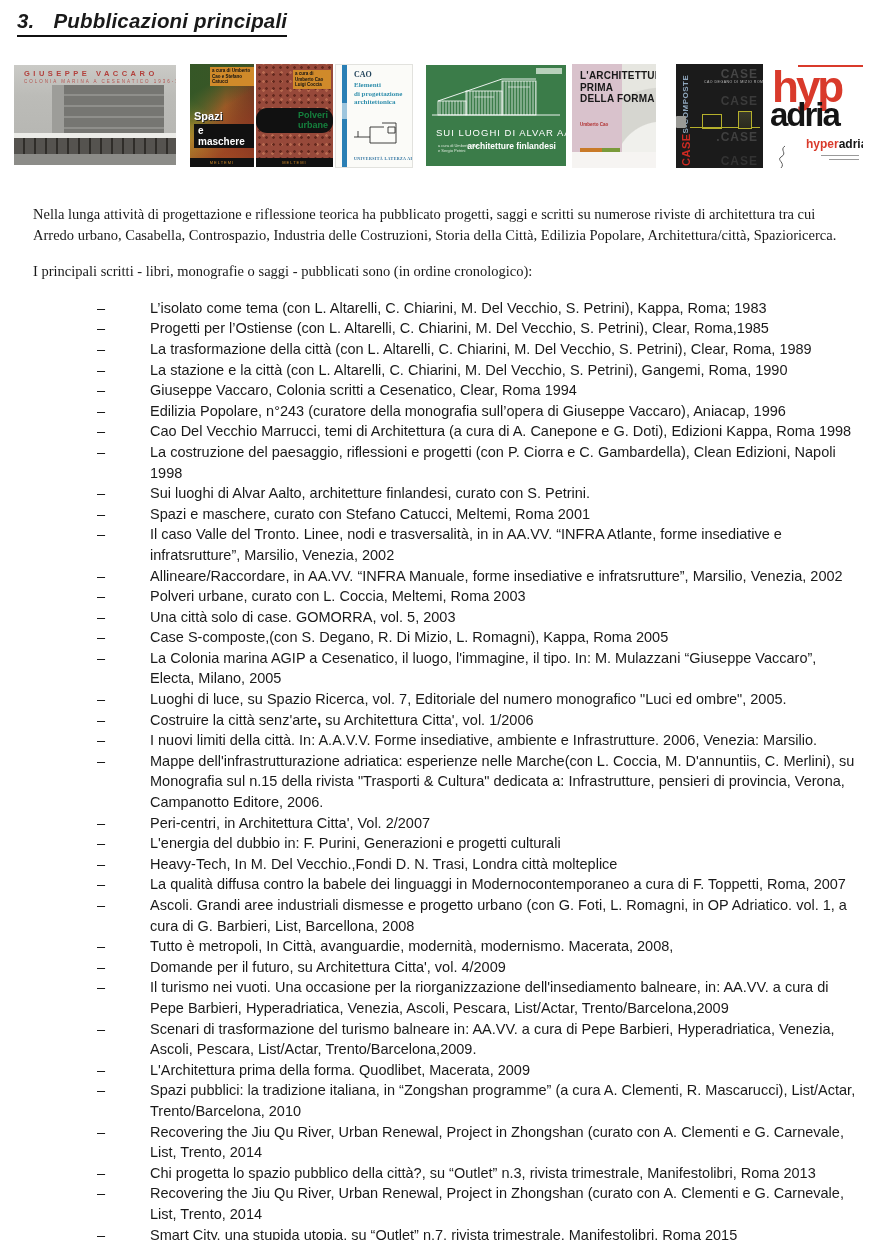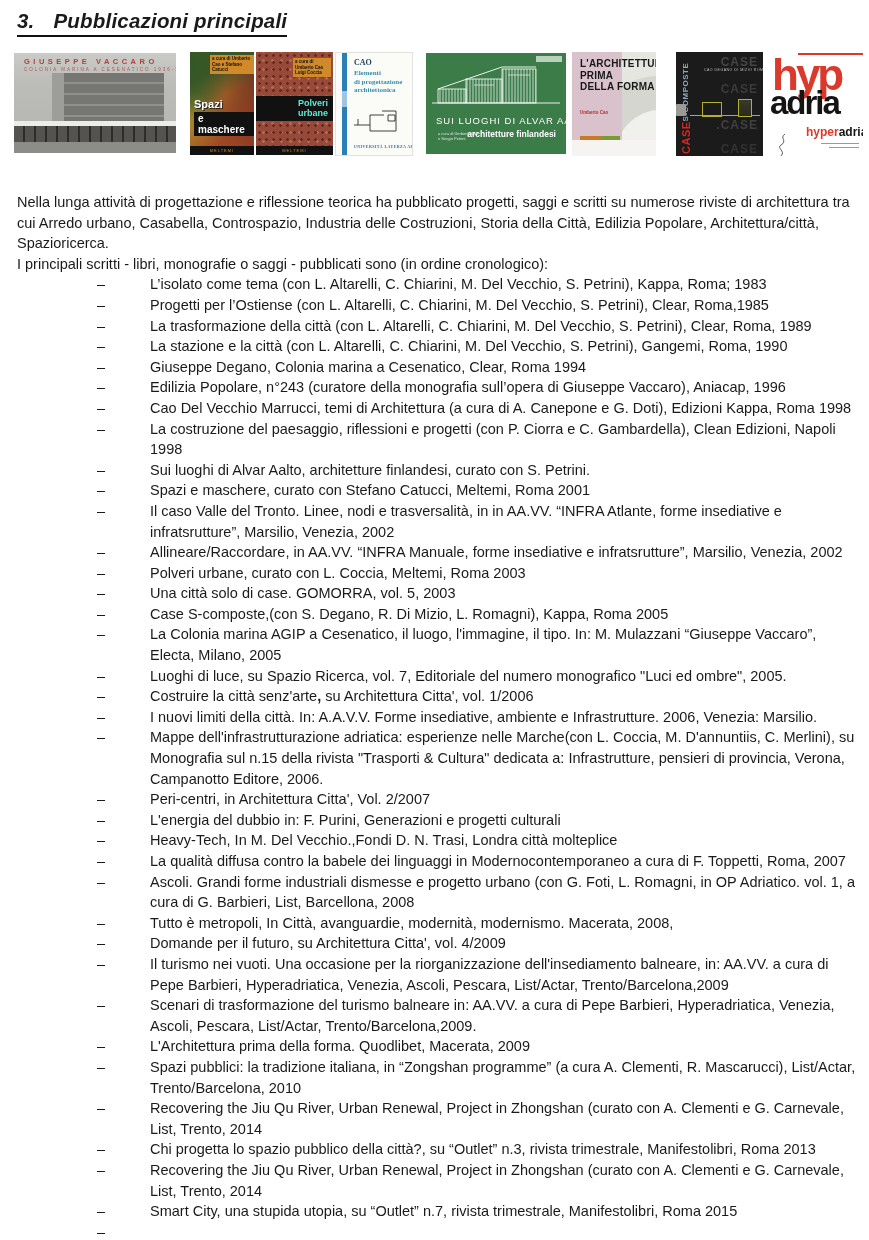--- a/index.html
+++ b/index.html
@@ -6,21 +6,21 @@
   body{width:869px;height:1240px;overflow:hidden;position:relative;
        font-family:"Liberation Sans","DejaVu Sans",sans-serif;color:#1a1a1a;}
 
   
   .heading{padding:9px 0 0 17px;height:34px;}
   .heading-wrap{display:inline-block;border-bottom:2.5px solid #111;padding-bottom:2px;
                 font-size:20.5px;font-weight:bold;font-style:italic;letter-spacing:.2px;}
   .heading-number{margin-right:19px;}
 
   
-  .covers{position:relative;height:114px;margin-top:8px;}
+  .covers{position:relative;height:114px;margin-top:20px;}
   .cover{position:absolute;overflow:hidden;}
 
   
   .c1{left:14px;top:2px;width:162px;height:100px;
       background:linear-gradient(#cacac6,#bcbcb8 30%,#b3b3af);}
   .c1 .bldg{position:absolute;left:50px;top:20px;width:100px;height:50px;
       background:repeating-linear-gradient(#767672 0 9px,#8f8f8b 9px 11px);
       box-shadow:-12px 0 0 #9d9d99;}
   .c1 .band{position:absolute;left:0;top:68px;width:162px;height:5px;background:#ececе8;background:#ecece8;}
   .c1 .colon{position:absolute;left:0;top:73px;width:162px;height:16px;
@@ -47,22 +47,22 @@
   .c2 .pub{position:absolute;left:0;bottom:0;width:100%;height:9px;background:#111;
       color:#d08a2a;font-size:4px;text-align:center;line-height:9px;letter-spacing:1px;}
 
   
   .c3{left:256px;top:1px;width:77px;height:103px;background:#97493a;
       background-image:radial-gradient(#64291e 1px,rgba(0,0,0,0) 1.6px),
                        radial-gradient(#b86a50 1px,rgba(0,0,0,0) 1.6px);
       background-size:7px 7px,9px 9px;background-position:0 0,3px 4px;}
   .c3 .cur{position:absolute;right:2px;top:6px;width:34px;background:#d08a2a;color:#111;
       font-size:4.5px;font-weight:bold;line-height:5.5px;padding:1px 2px;}
-  .c3 .tband{position:absolute;left:0;top:44px;width:100%;background:#111;color:#5eead4;
-      text-align:right;padding:2px 5px 3px 0;box-sizing:border-box;}
+  .c3 .tband{position:absolute;left:0;top:44px;width:100%;background:#111;color:#15803d;
+      text-align:right;padding:2px 5px 3px 0;box-sizing:border-box;border-radius:11px;}
   .c3 .tband .l1{font-size:9px;font-weight:bold;}
   .c3 .tband .l2{font-size:9px;font-weight:bold;}
   .c3 .pub{position:absolute;left:0;bottom:0;width:100%;height:9px;background:#111;
       color:#d08a2a;font-size:4px;text-align:center;line-height:9px;letter-spacing:1px;}
 
   
   .c4{left:335px;top:1px;width:78px;height:104px;background:#fbfbf8;border:1px solid #e2e2de;
       box-sizing:border-box;font-family:"Liberation Serif","DejaVu Serif",serif;}
   .c4 .stripe{position:absolute;left:6px;top:0;width:5px;height:104px;background:#2a7fb5;}
   .c4 .lbl{position:absolute;left:6px;top:38px;width:5px;height:16px;background:#9ec6de;}
@@ -119,21 +119,21 @@
   .c8 .lab{position:absolute;left:36px;top:74px;font-size:12px;font-weight:800;}
   .c8 .lab .r{color:#d93a2b;}
   .c8 .lab .k{color:#141414;}
   .c8 svg{position:absolute;left:6px;top:82px;}
   .c8 .tiny1,.c8 .tiny2{position:absolute;right:4px;height:1px;background:#9a9a9a;}
   .c8 .tiny1{top:92px;width:38px;}
   .c8 .tiny2{top:96px;width:30px;}
 
   
   .content{margin:27px 13px 0 17px;font-size:14.5px;line-height:20.6px;}
-  .content p{margin:0;}
+  .content p{margin:16px;font-family:Liberation Serif, serif;}
   ul.pubs{margin:0;padding:0;list-style:none;}
   ul.pubs li{position:relative;padding-left:133px;}
   ul.pubs li::before{content:"\2013";position:absolute;left:80px;top:0;}
   .it{}
   .bd{font-weight:bold;}
 </style>
 </head>
 <body>
 
 <div class="heading">
@@ -247,41 +247,41 @@
 </div>
 
 <div class="content">
   <p>Nella lunga attività di progettazione e riflessione teorica ha pubblicato progetti, saggi e scritti su numerose riviste di architettura tra cui Arredo urbano, Casabella, Controspazio, Industria delle Costruzioni, Storia della Città, Edilizia Popolare, Architettura/città, Spazioricerca.</p>
   <p>I principali scritti - libri, monografie o saggi - pubblicati sono (in ordine cronologico):</p>
   <ul class="pubs">
       <li><span class="it">L’isolato come tema (con L. Altarelli, C. Chiarini, M. Del Vecchio, S. Petrini)</span><span>, Kappa, Roma; 1983</span></li>
       <li><span class="it">Progetti per l’Ostiense (con L. Altarelli, C. Chiarini, M. Del Vecchio, S. Petrini),</span><span> Clear, Roma,1985</span></li>
       <li><span class="it">La trasformazione della città (con L. Altarelli, C. Chiarini, M. Del Vecchio, S. Petrini),</span><span> Clear, Roma, 1989</span></li>
       <li><span class="it">La stazione e la città (con L. Altarelli, C. Chiarini, M. Del Vecchio, S. Petrini),</span><span> Gangemi, Roma, 1990</span></li>
-      <li><span class="it">Giuseppe Degano, Colonia marina a Cesenatico,</span><span> Clear, Roma 1994</span></li>
+      <li><span class="it">Giuseppe Vaccaro, Colonia scritti a Cesenatico,</span><span> Clear, Roma 1994</span></li>
       <li><span class="it">Edilizia Popolare, n°243 (curatore della monografia sull’opera di Giuseppe Vaccaro),</span><span> Aniacap, 1996</span></li>
       <li><span class="it">Cao Del Vecchio Marrucci, temi di Architettura</span><span> (a cura di A. Canepone e G. Doti), Edizioni Kappa, Roma 1998</span></li>
       <li><span class="it">La costruzione del paesaggio, riflessioni e progetti</span><span> (con P. Ciorra e C. Gambardella), Clean Edizioni, Napoli 1998</span></li>
       <li><span class="it">Sui luoghi di Alvar Aalto, architetture finlandesi</span><span>, curato con S. Petrini.</span></li>
       <li><span class="it">Spazi e maschere</span><span>, curato con Stefano Catucci, Meltemi, Roma 2001</span></li>
       <li><span class="it">Il caso Valle del Tronto. Linee, nodi e trasversalità</span><span>, in in AA.VV. “INFRA Atlante, forme insediative e infratsrutture”, Marsilio, Venezia, 2002</span></li>
       <li><span class="it">Allineare/Raccordare</span><span>, in AA.VV. “INFRA Manuale, forme insediative e infratsrutture”, Marsilio, Venezia, 2002</span></li>
       <li><span class="it">Polveri urbane</span><span>, curato con L. Coccia, Meltemi, Roma 2003</span></li>
       <li><span class="it">Una città solo di case.</span><span> GOMORRA, vol. 5, 2003</span></li>
       <li><span class="it">Case S-composte,(</span><span>con S. Degano, R. Di Mizio, L. Romagni), Kappa, Roma 2005</span></li>
       <li><span class="it">La Colonia marina AGIP a Cesenatico, il luogo, l'immagine, il tipo</span><span>. In: M. Mulazzani “Giuseppe Vaccaro”, Electa, Milano, 2005</span></li>
       <li><span class="it">Luoghi di luce</span><span>, su Spazio Ricerca, vol. 7, Editoriale del numero monografico "Luci ed ombre", 2005.</span></li>
       <li><span class="it">Costruire la città senz'arte</span><span class="bd">,</span><span> su Architettura Citta', vol. 1/2006</span></li>
       <li><span class="it">I nuovi limiti della città</span><span>. In: A.A.V.V. Forme insediative, ambiente e Infrastrutture. 2006, Venezia: Marsilio.</span></li>
       <li><span class="it">Mappe dell'infrastrutturazione adriatica: esperienze nelle Marche(con</span><span> L. Coccia, M. D'annuntiis, C. Merlini),</span><span class="it"> su</span><span> Monografia sul n.15 della rivista "Trasporti &amp; Cultura" dedicata a: Infrastrutture, pensieri di provincia, Verona, Campanotto Editore, 2006.</span></li>
       <li><span class="it">Peri-centri</span><span>, in Architettura Citta', Vol. 2/2007</span></li>
       <li><span class="it">L'energia del dubbio</span><span> in: F. Purini, Generazioni e progetti culturali</span></li>
       <li><span class="it">Heavy-Tech</span><span>, In M. Del Vecchio.,Fondi D. N. Trasi, Londra città molteplice</span></li>
       <li><span class="it">La qualità diffusa contro la babele dei linguaggi</span><span> in Modernocontemporaneo a cura di F. Toppetti, Roma, 2007</span></li>
-      <li><span class="it">Ascoli. Grandi forme industriali dismesse e progetto urbano (con</span><span> G. Foti, L. Romagni,</span><span class="it"> in</span><span> OP Adriatico. vol. 1, a cura di G. Barbieri, List, Barcellona, 2008</span></li>
+      <li><span class="it">Ascoli. Grandi aree industriali dismesse e progetto urbano (con</span><span> G. Foti, L. Romagni,</span><span class="it"> in</span><span> OP Adriatico. vol. 1, a cura di G. Barbieri, List, Barcellona, 2008</span></li>
       <li><span class="it">Tutto è metropoli</span><span>, In Città, avanguardie, modernità, modernismo. Macerata, 2008,</span></li>
       <li><span class="it">Domande per il futuro</span><span>, su Architettura Citta', vol. 4/2009</span></li>
       <li><span class="it">Il turismo nei vuoti. Una occasione per la riorganizzazione dell'insediamento balneare</span><span>, in: AA.VV. a cura di Pepe Barbieri, Hyperadriatica, Venezia, Ascoli, Pescara, List/Actar, Trento/Barcelona,2009</span></li>
       <li><span class="it">Scenari di trasformazione del turismo balneare</span><span> in: AA.VV. a cura di Pepe Barbieri, Hyperadriatica, Venezia, Ascoli, Pescara, List/Actar, Trento/Barcelona,2009.</span></li>
       <li><span class="it">L'Architettura prima della forma</span><span>. Quodlibet, Macerata, 2009</span></li>
       <li><span class="it">Spazi pubblici: la tradizione italiana</span><span>, in “Zongshan programme” (a cura A. Clementi, R. Mascarucci), List/Actar, Trento/Barcelona, 2010</span></li>
       <li><span>Recovering the Jiu Qu River, Urban Renewal, Project in Zhongshan (curato con A. Clementi e G. Carnevale, List, Trento, 2014</span></li>
       <li><span class="it">Chi progetta lo spazio pubblico della città?</span><span>, su “Outlet” n.3, rivista trimestrale, Manifestolibri, Roma 2013</span></li>
       <li><span class="it">Recovering the Jiu Qu River, Urban Renewal, Project in Zhongshan</span><span> (curato con A. Clementi e G. Carnevale, List, Trento, 2014</span></li>
       <li><span class="it">Smart City, una stupida utopia</span><span>, su “Outlet” n.7, rivista trimestrale, Manifestolibri, Roma 2015</span></li>

